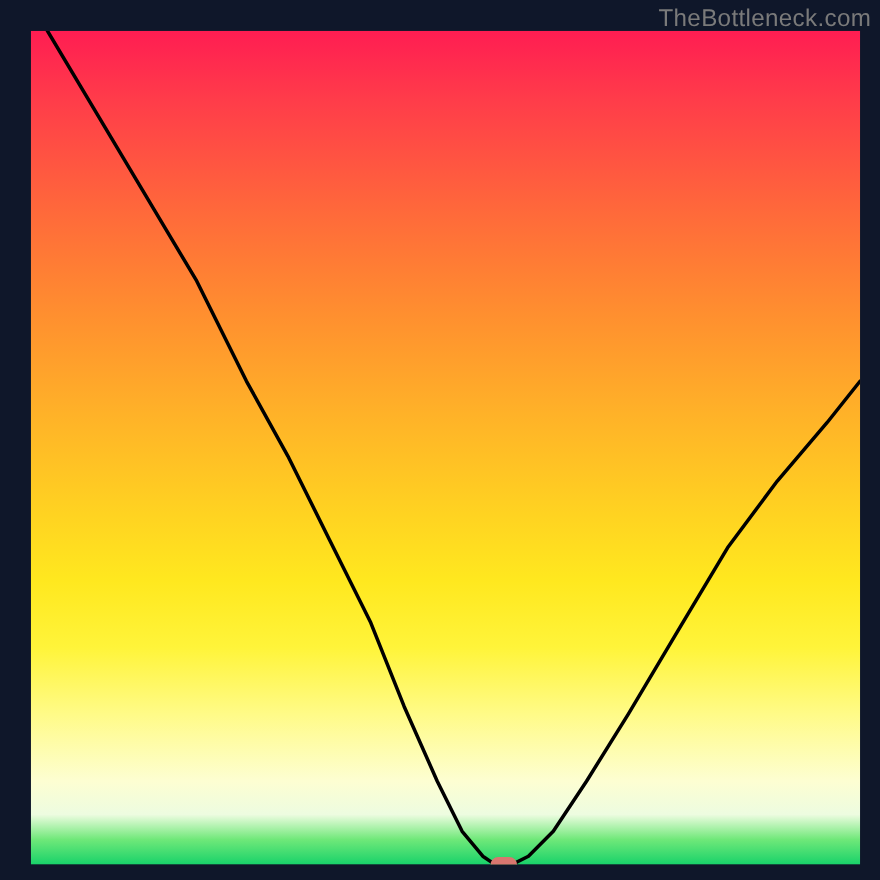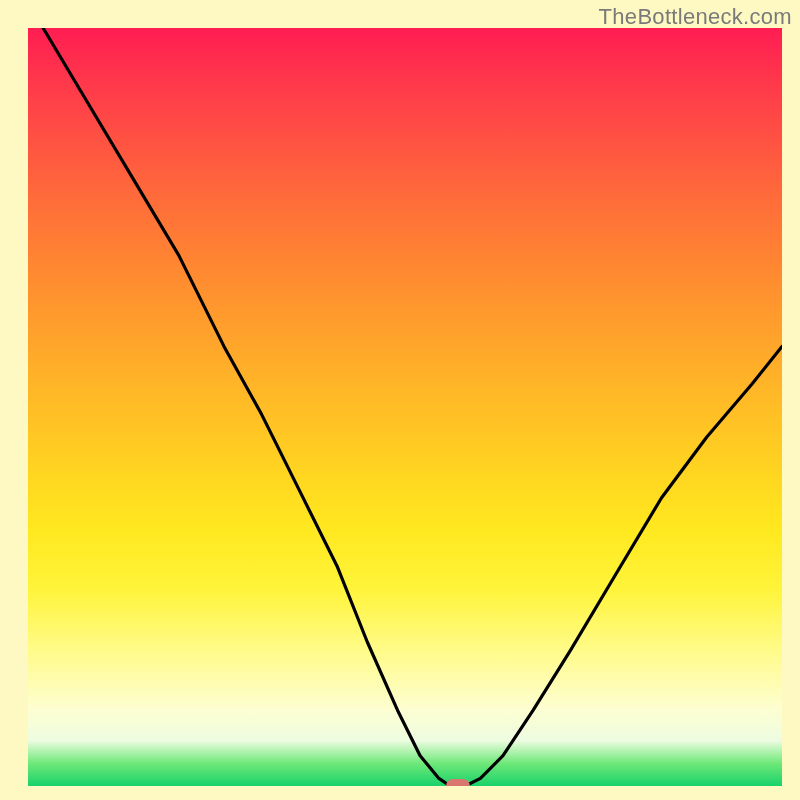--- a/index.html
+++ b/index.html
@@ -8,21 +8,21 @@
     width: 800px;
     height: 800px;
     background: #000;
     overflow: hidden;
     font-family: Arial, Helvetica, sans-serif;
   }
   .frame {
     position: relative;
     width: 800px;
     height: 800px;
-    background: #fef9c3;
+    background: #0f172a;
   }
   .watermark {
     position: absolute;
     top: 4px;
     right: 8px;
     color: #7a7a7a;
     font-size: 22px;
     font-weight: 400;
     letter-spacing: 0.3px;
     z-index: 30;

